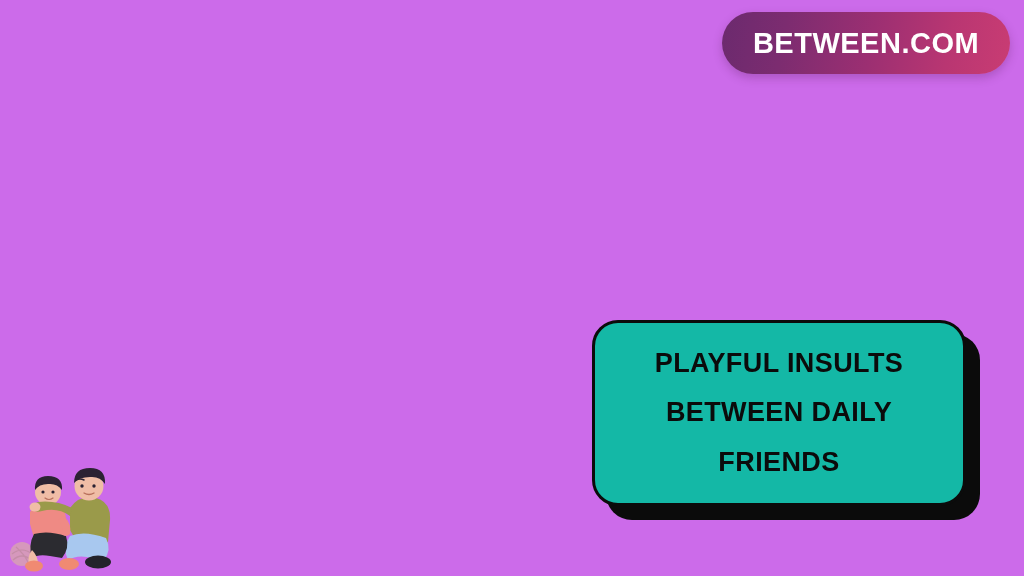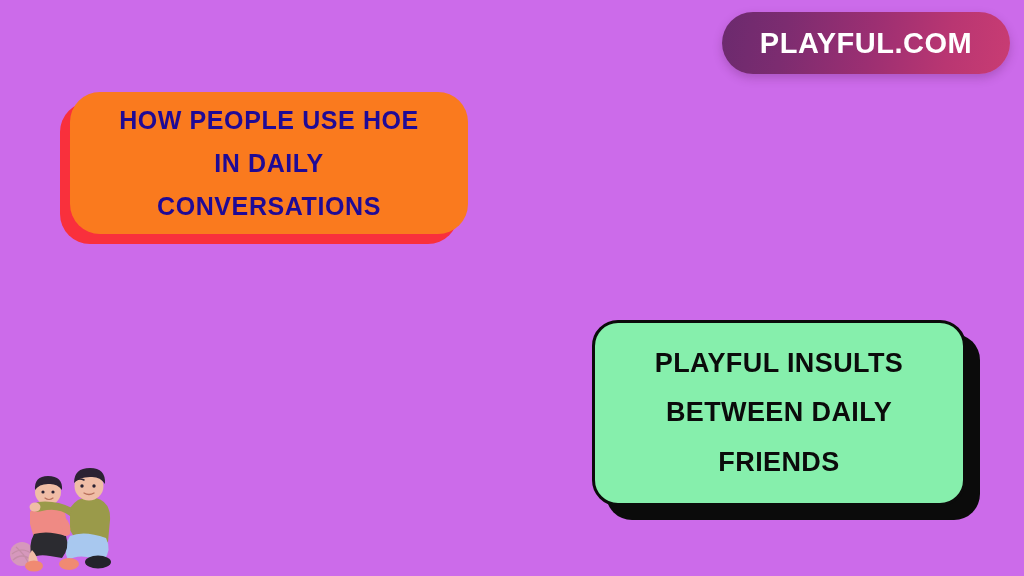--- a/index.html
+++ b/index.html
@@ -76,21 +76,21 @@
     position:absolute;
     left:14px; top:14px;
     width:374px; height:186px;
     background:#0b0b0b;
     border-radius:26px;
   }
   .lav-card {
     position:absolute;
     left:0px; top:0px;
     width:374px; height:186px;
-    background:#86efac;
+    background:#14b8a6;
     border:3px solid #0b0b0b;
     border-radius:26px;
     display:flex; flex-direction:column;
     align-items:center; justify-content:center;
     padding:14px 10px;
   }
   .lav-line {
     color:#0b0b0b;
     font-size:27px;
     font-weight:bold;
@@ -106,31 +106,23 @@
     left:8px; top:450px;
     width:120px; height:122px;
   }
 </style>
 </head>
 <body>
 
 <div id="canvas">
 
   <div class="brand-badge">
-    <span class="brand-text">PLAYFUL.COM</span>
+    <span class="brand-text">BETWEEN.COM</span>
   </div>
 
-  <div class="title-card-wrap">
-    <div class="title-shadow"></div>
-    <div class="title-card">
-      <div class="title-line">HOW PEOPLE USE HOE</div>
-      <div class="title-line">IN DAILY</div>
-      <div class="title-line">CONVERSATIONS</div>
-    </div>
-  </div>
 
   <div class="lav-card-wrap">
     <div class="lav-shadow"></div>
     <div class="lav-card">
       <div class="lav-line">PLAYFUL INSULTS</div>
       <div class="lav-line">BETWEEN DAILY</div>
       <div class="lav-line">FRIENDS</div>
     </div>
   </div>
 

